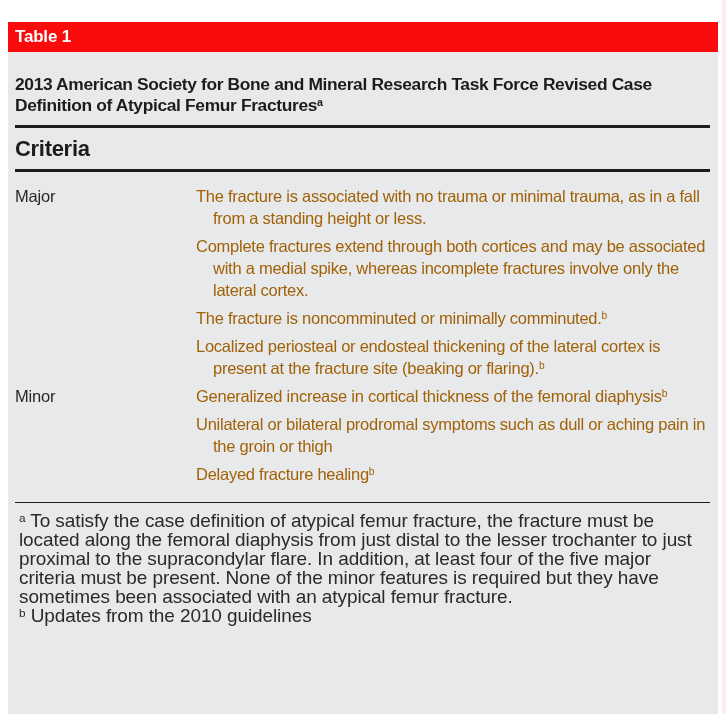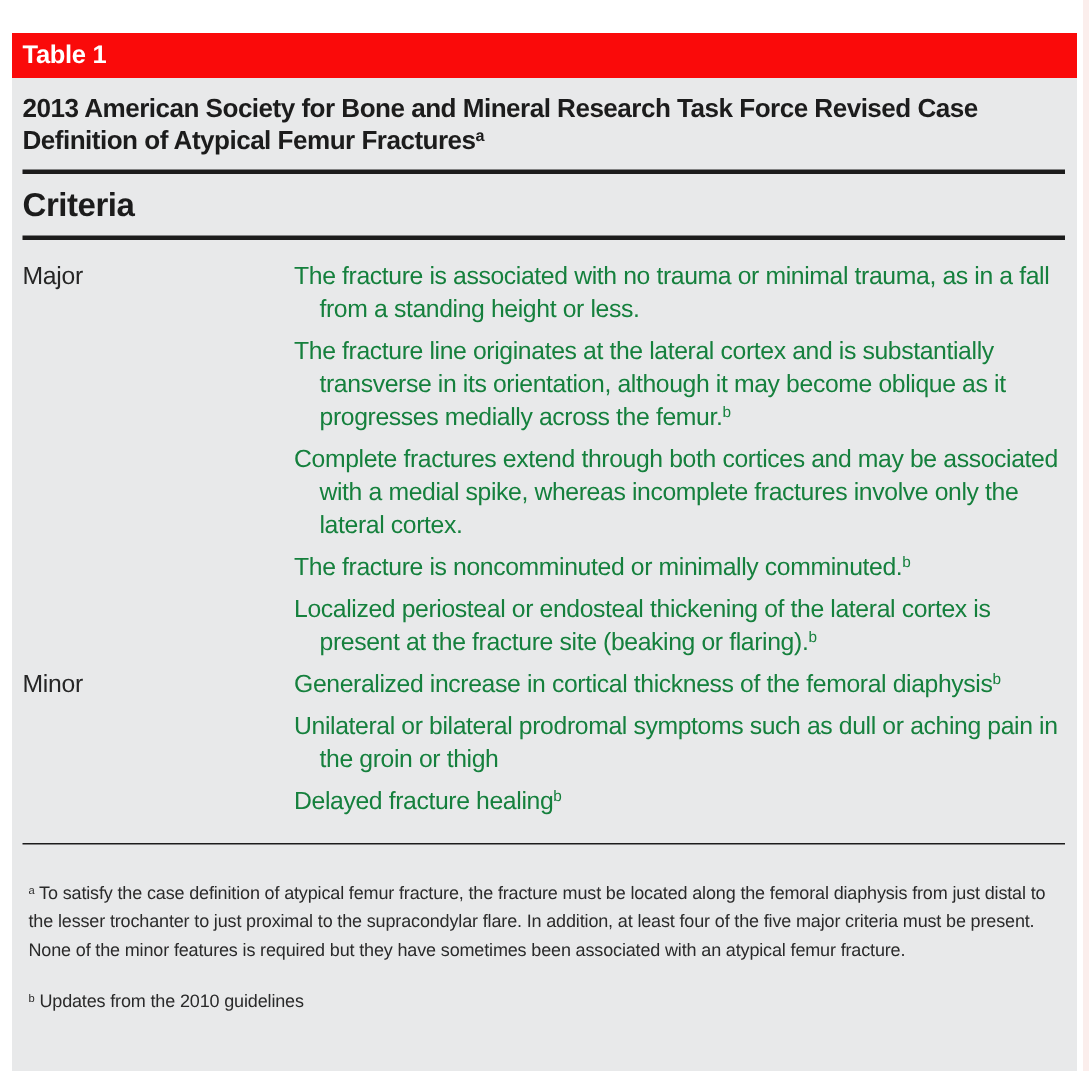--- a/index.html
+++ b/index.html
@@ -20,44 +20,44 @@
     display: flex; align-items: center; padding-left: 7px;
   }
   .label-bar .label-text {
     color: #ffffff; font-weight: bold; font-size: 17px; letter-spacing: -0.2px;
   }
 
   .inner { padding: 8px 8px 0 7px; }
 
   .title {
     font-weight: bold; font-size: 17.4px; line-height: 21px; letter-spacing: -0.35px;
-    color: #1c1c1c; padding: 2px 0 9px 0;
+    color: #1c1c1c; padding: 2px 0 9px 0; margin-top: 12px;
   }
   sup { font-size: 0.62em; position: relative; top: -0.45em; vertical-align: baseline; line-height: 0; }
 
   .rule { background: #1c1c1c; }
   .rule-thick { height: 3px; }
   .rule-med { height: 2.5px; }
   .rule-thin { height: 1.8px; margin-top: 11px; }
 
   .colhead { display: flex; padding: 8px 0 7px 0; }
   .colhead .col-criteria { width: 181px; font-weight: bold; font-size: 22px; letter-spacing: -0.3px; color: #1c1c1c; }
   .colhead .col-features { flex: 1; text-align: center; font-weight: bold; font-size: 17px; letter-spacing: -0.3px; color: #1c1c1c; }
 
   .tbody { padding-top: 13px; }
   .group { display: flex; align-items: flex-start; }
   .criteria-cell { width: 181px; font-size: 16.5px; line-height: 22px; letter-spacing: -0.2px; color: #262626; }
   .features-cell { flex: 1; }
   .feature {
-    font-size: 16.5px; line-height: 22px; letter-spacing: -0.25px; color: #15803d;
+    font-size: 16.5px; line-height: 22px; letter-spacing: -0.25px; color: #a16207;
     text-indent: -17px; padding-left: 17px; margin-bottom: 6px;
   }
 
   .footnotes { padding: 8px 3px 0 4px; }
-  .footnote { font-size: 12px; line-height: 19px; letter-spacing: -0.1px; color: #2a2a2a; margin-top: 15px; }
+  .footnote { font-size: 19px; line-height: 19px; letter-spacing: -0.1px; color: #2a2a2a; }
 </style>
 </head>
 <body>
 
 <div class="page">
 
   <div class="table-card">
 
     <div class="label-bar">
       <span class="label-text">Table 1</span>
@@ -74,21 +74,20 @@
       </div>
 
       <div class="rule rule-med"></div>
 
       <div class="tbody">
 
         <div class="group">
           <div class="criteria-cell">Major</div>
           <div class="features-cell">
             <div class="feature"><span>The fracture is associated with no trauma or minimal trauma, as in a fall from a standing height or less.</span><sup></sup></div>
-            <div class="feature"><span>The fracture line originates at the lateral cortex and is substantially transverse in its orientation, although it may become oblique as it progresses medially across the femur.</span><sup>b</sup></div>
             <div class="feature"><span>Complete fractures extend through both cortices and may be associated with a medial spike, whereas incomplete fractures involve only the lateral cortex.</span><sup></sup></div>
             <div class="feature"><span>The fracture is noncomminuted or minimally comminuted.</span><sup>b</sup></div>
             <div class="feature"><span>Localized periosteal or endosteal thickening of the lateral cortex is present at the fracture site (beaking or flaring).</span><sup>b</sup></div>
           </div>
         </div>
 
         <div class="group">
           <div class="criteria-cell">Minor</div>
           <div class="features-cell">
             <div class="feature"><span>Generalized increase in cortical thickness of the femoral diaphysis</span><sup>b</sup></div>

